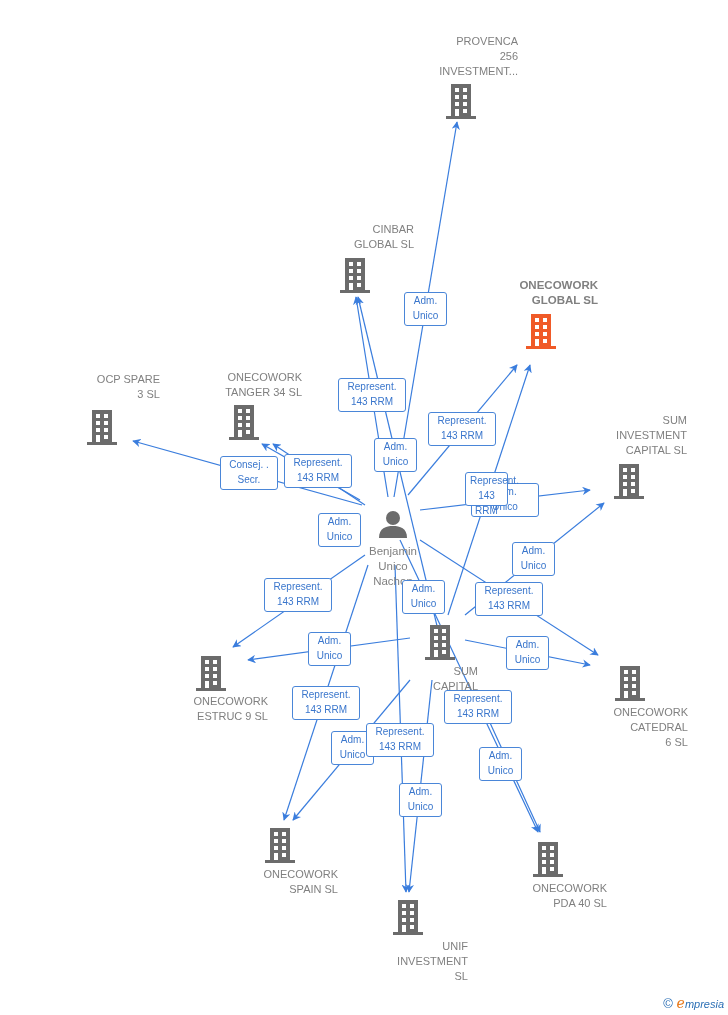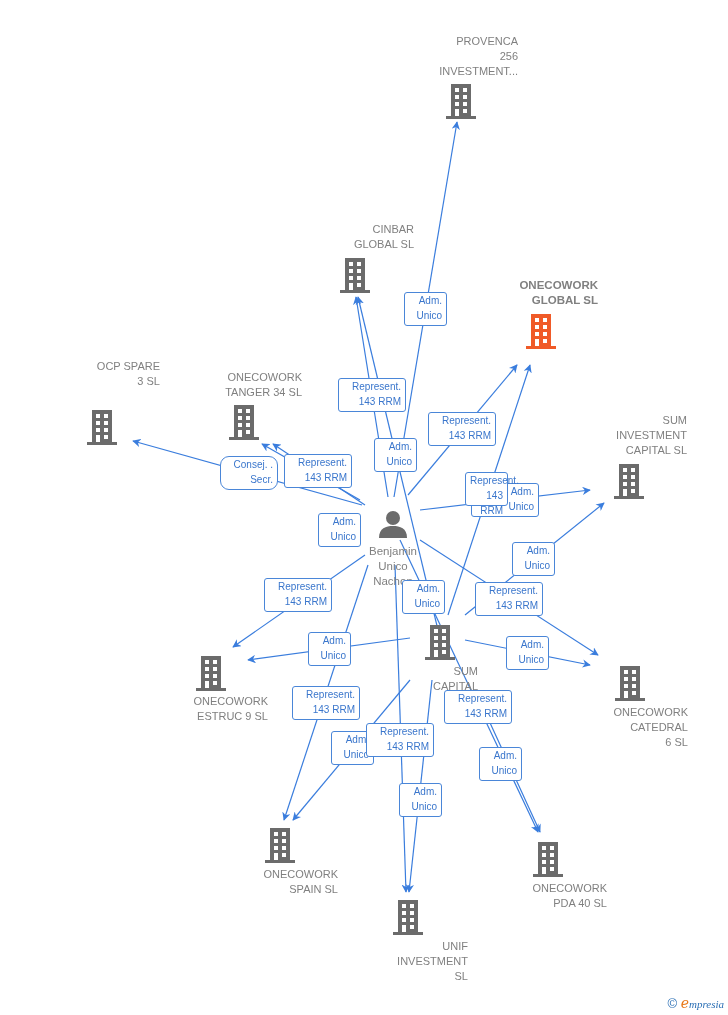--- a/index.html
+++ b/index.html
@@ -4,25 +4,25 @@
   <style>
     html, body { margin: 0; padding: 0; background: #ffffff; }
     body { width: 728px; height: 1015px; position: relative; overflow: hidden;
            font-family: "Liberation Sans", sans-serif; }
     #graph { position: absolute; left: 0; top: 0; width: 728px; height: 1015px; }
     .node { position: absolute; text-align: right; color: #808080; font-size: 11px; line-height: 15px; }
     .node .lbl { display: block; white-space: pre-line; }
     .node.focus .lbl { font-weight: bold; font-size: 11.5px; }
     .edge-label { position: absolute; background: #ffffff; border: 1px solid #4a86d8;
                   border-radius: 3px; color: #3a76cc; font-size: 10px; line-height: 15px;
-                  text-align: right; padding: 0 4px; white-space: pre-line; box-sizing: border-box; }
+                  text-align: center; padding: 0 4px; white-space: pre-line; box-sizing: border-box; }
     .person { position: absolute; text-align: center; color: #808080; font-size: 11.5px; line-height: 15px; }
     .footer { position: absolute; right: 4px; bottom: 4px; font-size: 13px; color: #2b6fb5; }
     .footer .brand { color: #e8791a; font-style: italic; font-family: "DejaVu Serif", serif; font-size: 14px; }
-    .footer .rest { color: #2b6fb5; font-style: italic; font-family: Liberation Serif, serif; font-size: 11px; }
+    .footer .rest { color: #2b6fb5; font-style: italic; font-family: Liberation Sans, sans-serif; font-size: 11px; }
   </style>
 </head>
 <body>
 
 <svg id="graph" width="728" height="1015" viewBox="0 0 728 1015">
   <defs>
     <marker id="arr" viewBox="0 0 10 10" refX="9" refY="5" markerWidth="7" markerHeight="7" orient="auto-start-reverse">
       <path d="M0,0 L10,5 L0,10 L3,5 z" fill="#3a7ddd"></path>
     </marker>
     <g id="building">
@@ -110,21 +110,21 @@
 INVESTMENT...</span>
 </div>
 <div class="node" style="left:294px; top:222px; width:120px;">
   <span class="lbl">CINBAR
 GLOBAL  SL</span>
 </div>
 <div class="node focus" style="left:478px; top:278px; width:120px;">
   <span class="lbl">ONECOWORK
 GLOBAL  SL</span>
 </div>
-<div class="node" style="left:40px; top:359px; width:120px;">
+<div class="node" style="left:40px; top:372px; width:120px;">
   <span class="lbl">OCP SPARE
 3  SL</span>
 </div>
 <div class="node" style="left:182px; top:370px; width:120px;">
   <span class="lbl">ONECOWORK
 TANGER 34  SL</span>
 </div>
 <div class="node" style="left:567px; top:413px; width:120px;">
   <span class="lbl">SUM
 INVESTMENT
@@ -165,21 +165,21 @@
 </div>
 
 <div class="edge-label" style="left:404px; top:292px; width:43px; height:34px;">Adm.
 Unico</div>
 <div class="edge-label" style="left:338px; top:378px; width:68px; height:34px;">Represent.
 143 RRM</div>
 <div class="edge-label" style="left:428px; top:412px; width:68px; height:34px;">Represent.
 143 RRM</div>
 <div class="edge-label" style="left:374px; top:438px; width:43px; height:34px;">Adm.
 Unico</div>
-<div class="edge-label" style="left:220px; top:456px; width:58px; height:34px;border-radius:9px;">Consej. .
+<div class="edge-label" style="left:220px; top:456px; width:58px; height:34px;">Consej. .
 Secr.</div>
 <div class="edge-label" style="left:284px; top:454px; width:68px; height:34px;">Represent.
 143 RRM</div>
 <div class="edge-label" style="left:471px; top:483px; width:68px; height:34px;">Adm.
 Unico</div>
 <div class="edge-label" style="left:465px; top:472px; width:43px; height:34px;">Represent.
 143 RRM</div>
 <div class="edge-label" style="left:318px; top:513px; width:43px; height:34px;">Adm.
 Unico</div>
 <div class="edge-label" style="left:512px; top:542px; width:43px; height:34px;">Adm.

